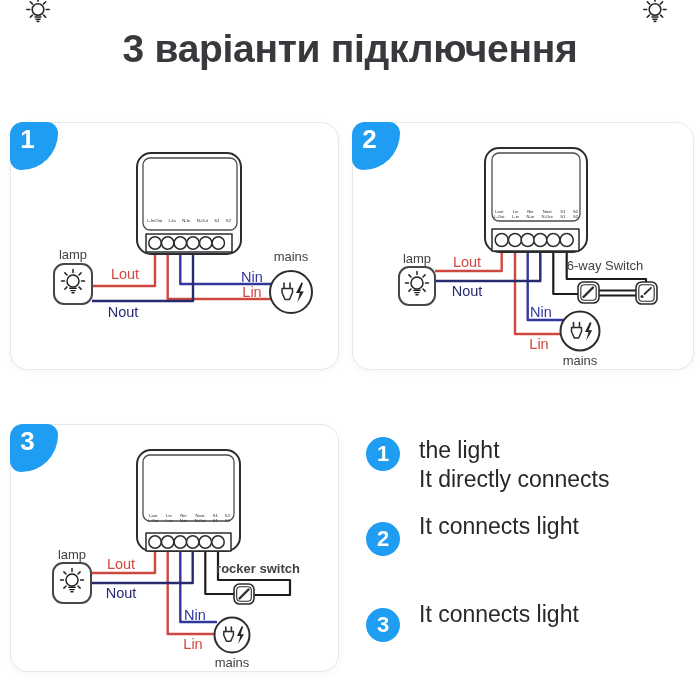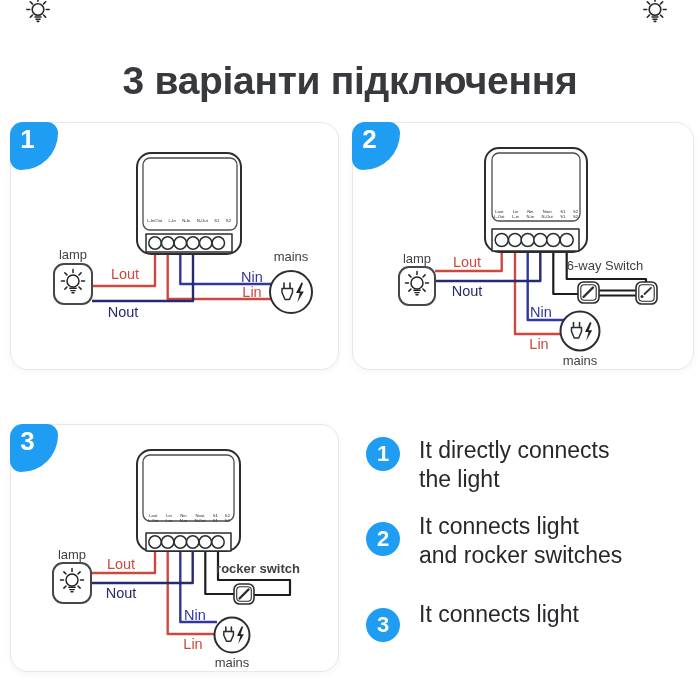--- a/index.html
+++ b/index.html
@@ -8,21 +8,20 @@
     background:#ffffff;
     font-family:"Liberation Sans", sans-serif;
     -webkit-font-smoothing:antialiased;
   }
 
   
   .page-title{
     position:absolute;left:0;top:26px;width:700px;text-align:center;
     font-size:39px;line-height:46px;font-weight:bold;color:#37393c;
     letter-spacing:-0.3px;
-    margin-top:32px;
   }
 
   
   .corner-bulb{position:absolute;width:26px;height:28px;}
   .corner-bulb.left{left:25px;top:-3px;}
   .corner-bulb.right{left:642px;top:-3px;}
 
   
   .card{
     position:absolute;background:#fff;border:1.5px solid #e6e8ea;
@@ -309,29 +308,28 @@
     <span class="tl">
         <i>S2</i>
         <i>S2</i>
       </span>
   </div>
 </div>
 
 <div id="legend1" class="legend-row">
   <div class="legend-badge">1</div>
   <div class="legend-text">
+    <div>the light</div>
     <div>It directly connects</div>
-    <div>the light</div>
   </div>
 </div>
 <div id="legend2" class="legend-row">
   <div class="legend-badge">2</div>
   <div class="legend-text">
     <div>It connects light</div>
-    <div>and rocker switches</div>
   </div>
 </div>
 <div id="legend3" class="legend-row">
   <div class="legend-badge">3</div>
   <div class="legend-text">
     <div>It connects light</div>
   </div>
 </div>
 
 </body></html>

